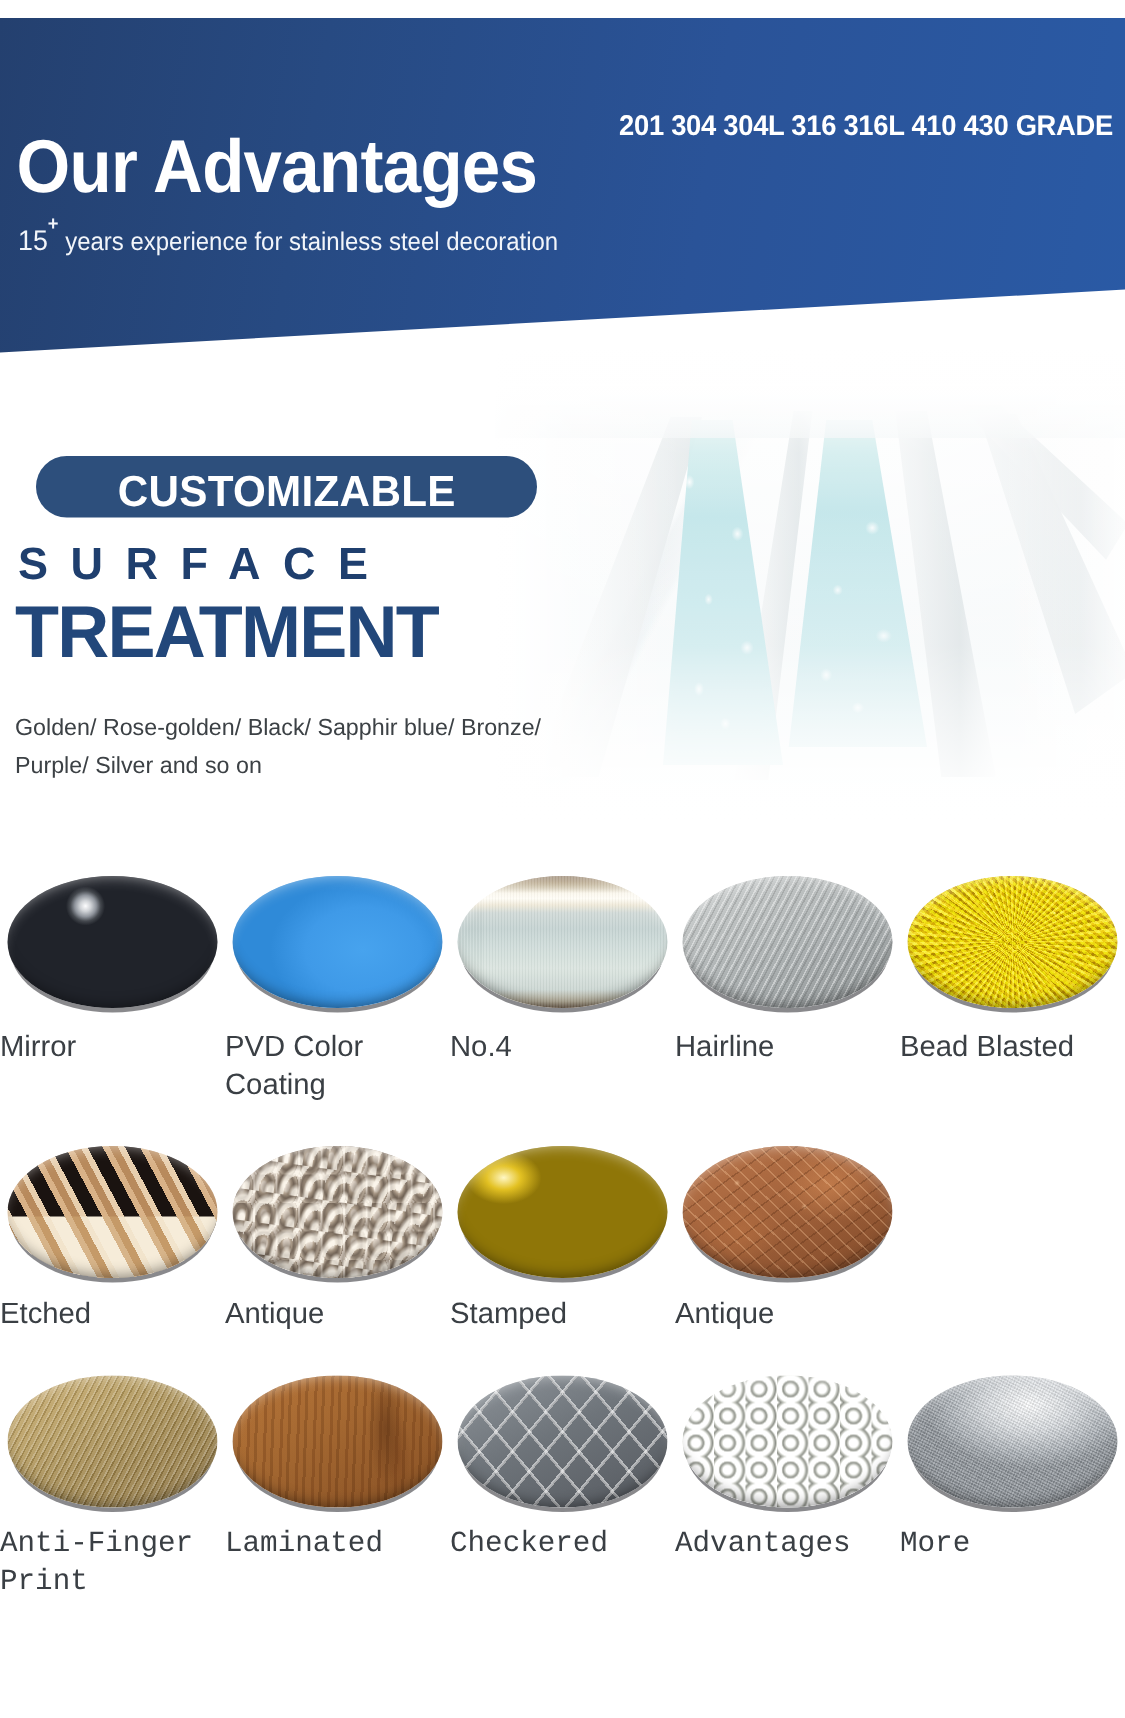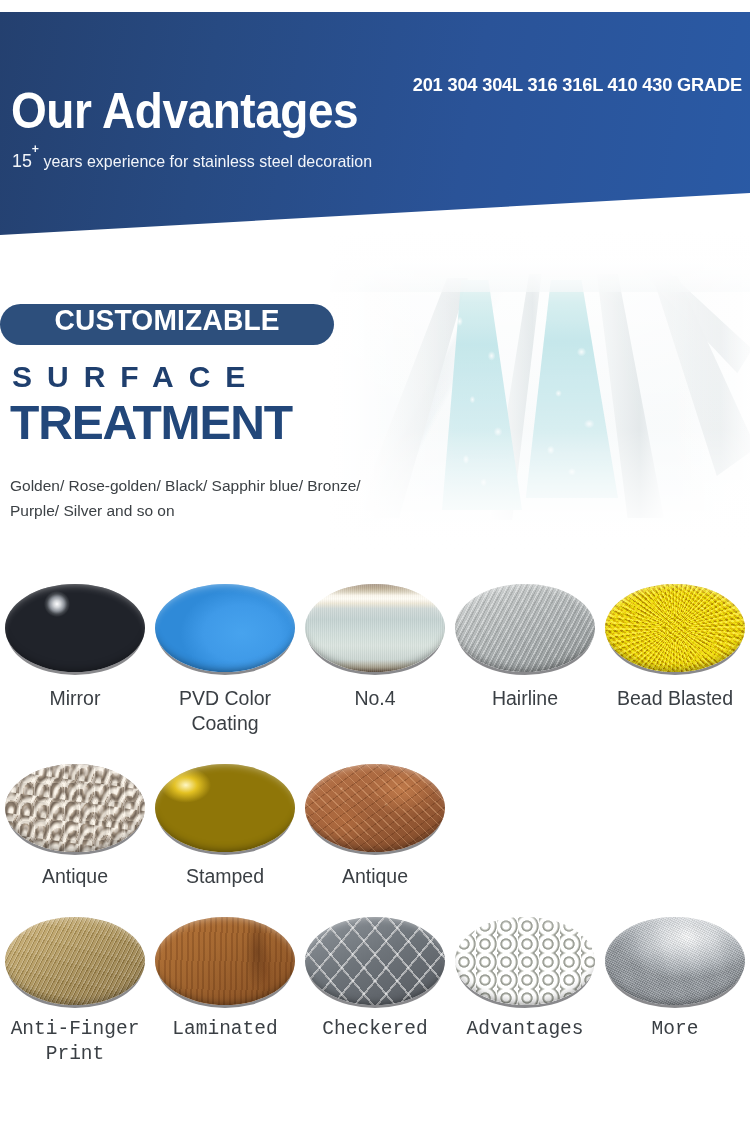--- a/index.html
+++ b/index.html
@@ -90,23 +90,23 @@
   }
   .photo-fade{
     position:absolute; inset:0;
     background:
       linear-gradient(to bottom, rgba(255,255,255,.88) 0%, rgba(255,255,255,.18) 22%, rgba(255,255,255,.10) 62%, rgba(255,255,255,.92) 94%, #fff 100%),
       linear-gradient(to right, rgba(255,255,255,.92) 0%, rgba(255,255,255,.30) 12%, rgba(255,255,255,0) 30%, rgba(255,255,255,0) 80%, rgba(255,255,255,.55) 100%);
   }
 
   
   .pill{
-    position:absolute; left:0; top:304px; width:334px; height:41px;
+    position:absolute; left:24px; top:304px; width:334px; height:41px;
     background:#2d4f7c; border-radius:21px;
-    display:flex; align-items:flex-start; justify-content:center;
+    display:flex; align-items:flex-end; justify-content:center;
   }
   .pill-label{
     color:#ffffff; font-size:29px; font-weight:bold; letter-spacing:0.2px;
     transform:scaleX(0.97); white-space:nowrap;
   }
   .surface{
     position:absolute; left:12px; top:360px;
     font-size:30px; font-weight:bold; color:#1f3f6e;
     letter-spacing:15px; white-space:nowrap;
   }
@@ -134,21 +134,21 @@
     width:140px; height:88px; border-radius:50%; position:relative;
     box-shadow:0 5px 0 -2px rgba(40,40,45,.55);
     overflow:hidden;
   }
   .disc::after{
     content:""; position:absolute; inset:0; border-radius:50%;
     box-shadow:inset 0 -7px 9px -6px rgba(0,0,0,.45), inset 0 5px 10px -6px rgba(255,255,255,.65);
     pointer-events:none;
   }
   .label{
-    font-size:19.5px; color:#3a3f44; text-align:center; line-height:1.28;
+    font-size:19.5px; color:#3a3f44; text-align:left; line-height:1.28;
     margin-top:6px; font-weight:400; width:150px;
   }
   .row-1 .label{ margin-top:8px; }
 
   
   .tex-mirror{
     background:
       radial-gradient(circle 13px at 52px 20px, #fdfdfe 0%, #cfd2d6 28%, #8f949c 55%, #44484e 78%, #20232a 100%),
       radial-gradient(circle 13px at 73px 32px, #fdfdfe 0%, #cfd2d6 28%, #8f949c 55%, #44484e 78%, #20232a 100%),
       radial-gradient(circle 13px at 40px 50px, #fdfdfe 0%, #cfd2d6 28%, #8f949c 55%, #44484e 78%, #20232a 100%),
@@ -376,20 +376,26 @@
         <div class="disc-box">
             <div class="disc tex-bead"></div>
           </div>
         <div class="label">Bead Blasted</div>
       </div>
     </div>
 
     <div class="row row-2" style="margin-top:22px;">
       <div class="cell">
         <div class="disc-box">
+            <div class="disc tex-etched"></div>
+          </div>
+        <div class="label">Etched</div>
+      </div>
+      <div class="cell">
+        <div class="disc-box">
             <div class="disc tex-emboss"></div>
           </div>
         <div class="label">Antique</div>
       </div>
       <div class="cell">
         <div class="disc-box">
             <div class="disc tex-stamped"></div>
           </div>
         <div class="label">Stamped</div>
       </div>

